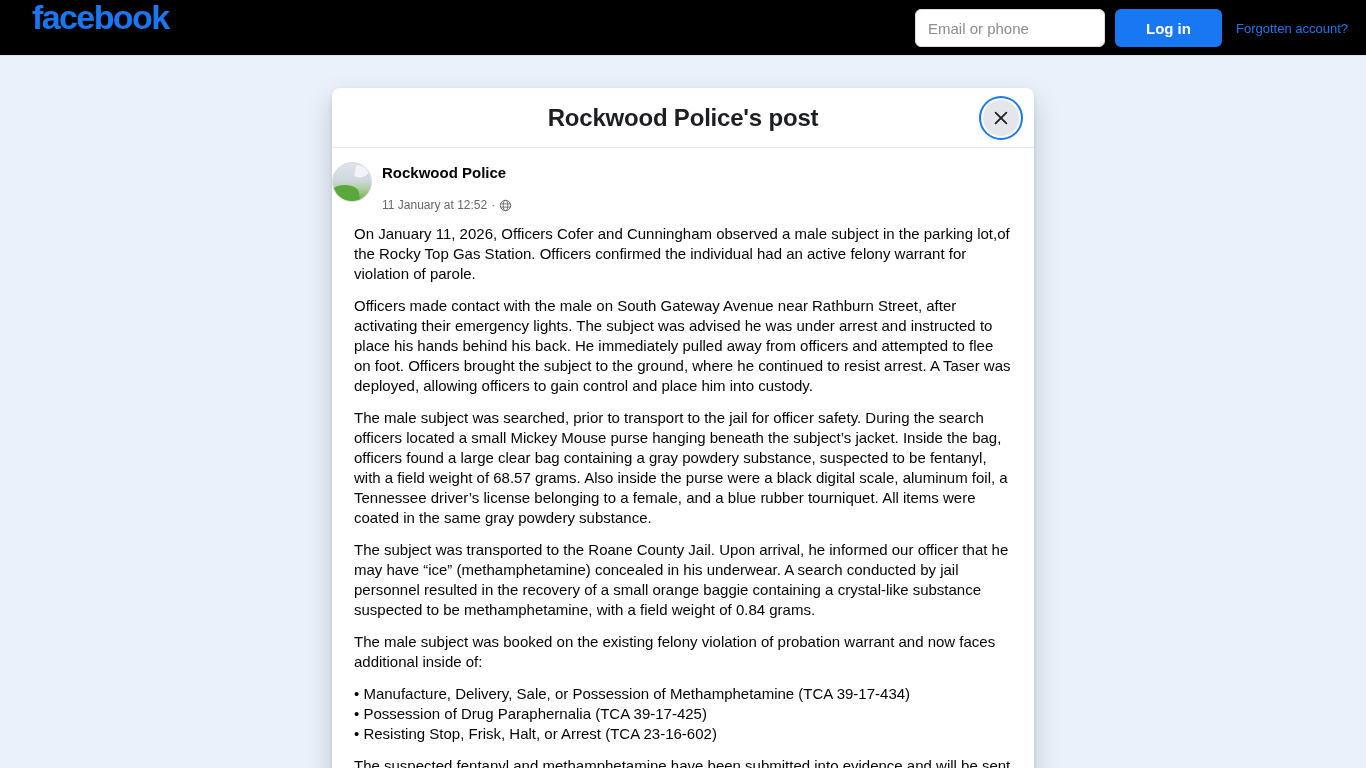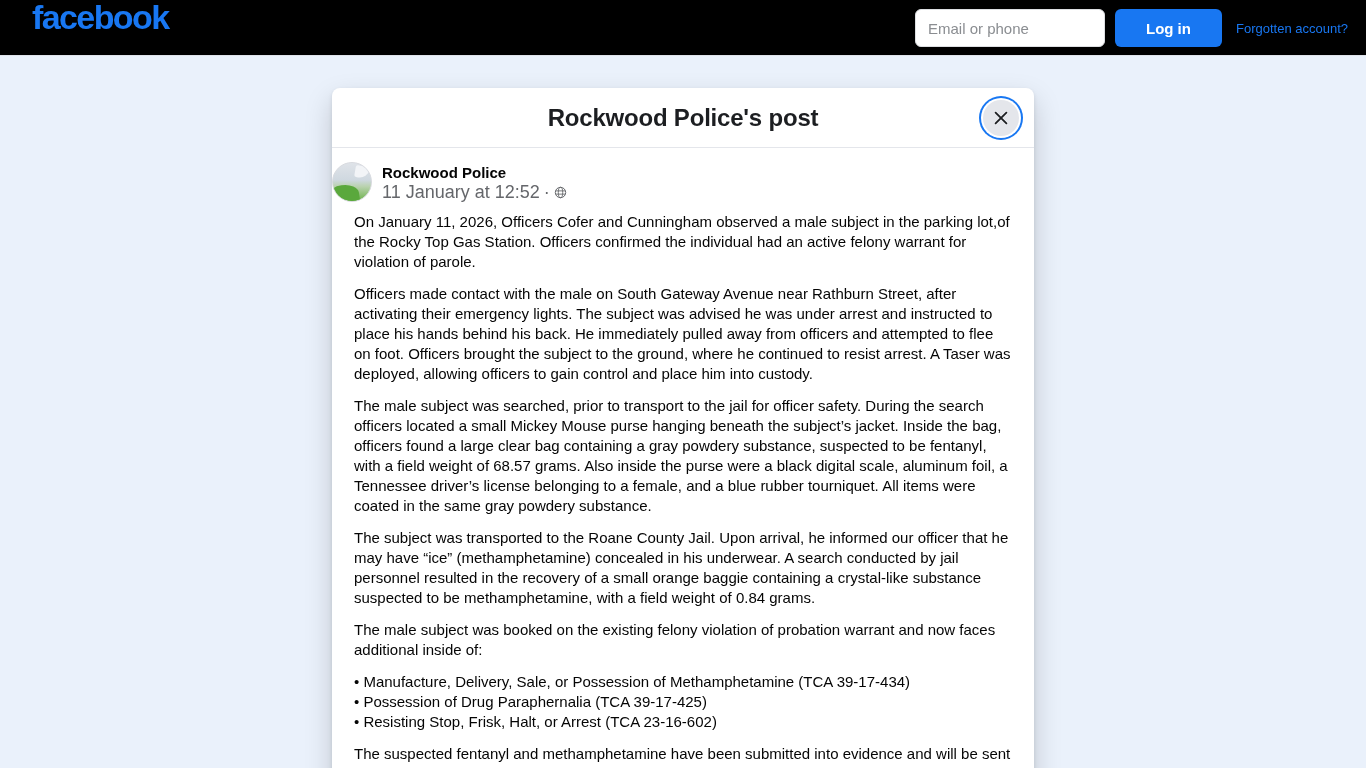--- a/index.html
+++ b/index.html
@@ -173,24 +173,24 @@
     font-size: 15px;
     font-weight: bold;
     color: #050505;
     line-height: 19px;
     cursor: pointer;
   }
   .post-time-row {
     display: flex;
     align-items: center;
     gap: 4px;
-    font-size: 18px;
+    font-size: 12px;
     color: #65676b;
     line-height: 17px;
-    margin-top: 2px;
+    margin-top: 15px;
   }
   .post-time { cursor: pointer; }
   .dot-sep { color: #65676b; }
   .globe-icon { display: inline-flex; align-items: center; }
 
   .post-text {
     padding: 0 22px 0 22px;
     font-size: 15px;
     line-height: 20px;
     color: #050505;

